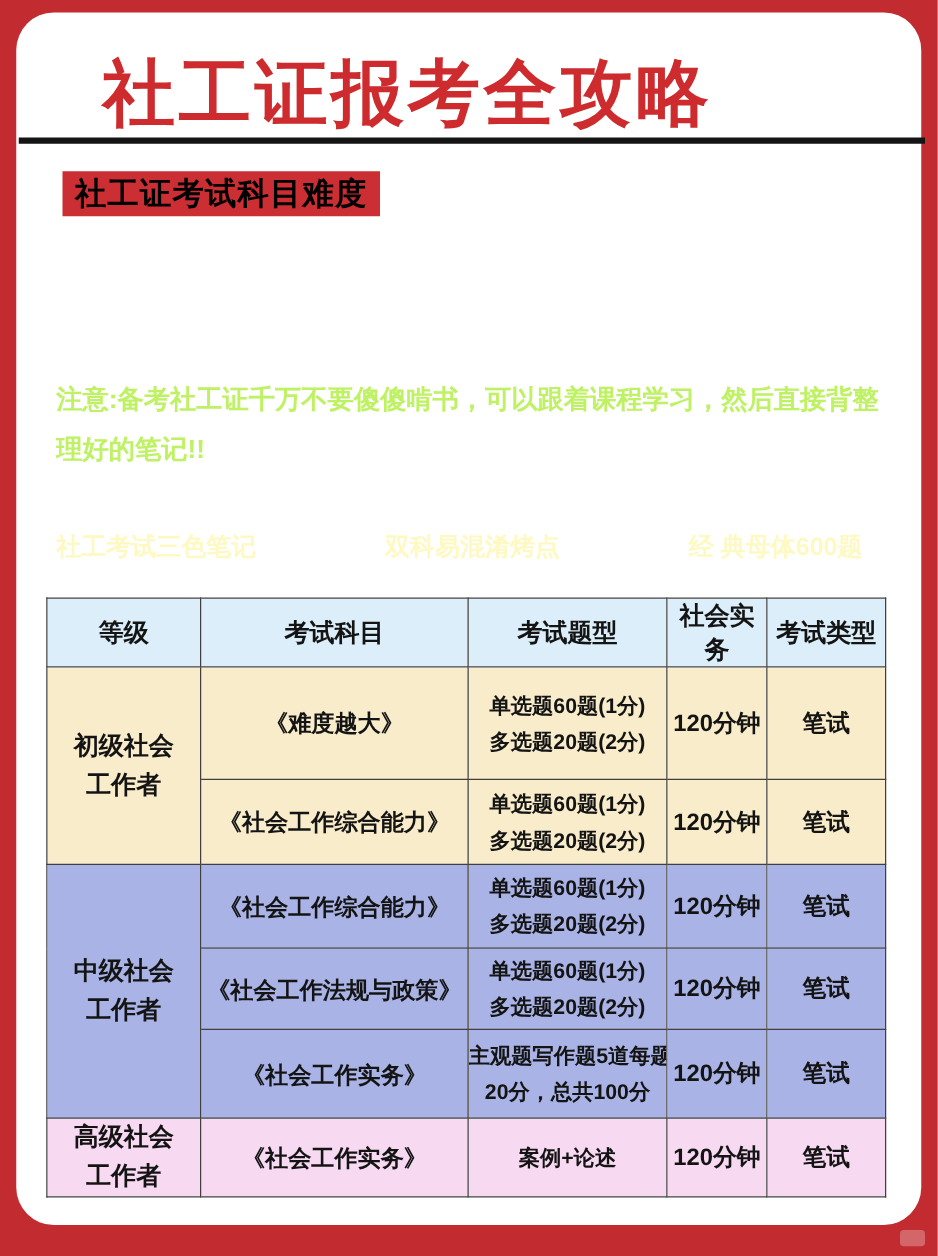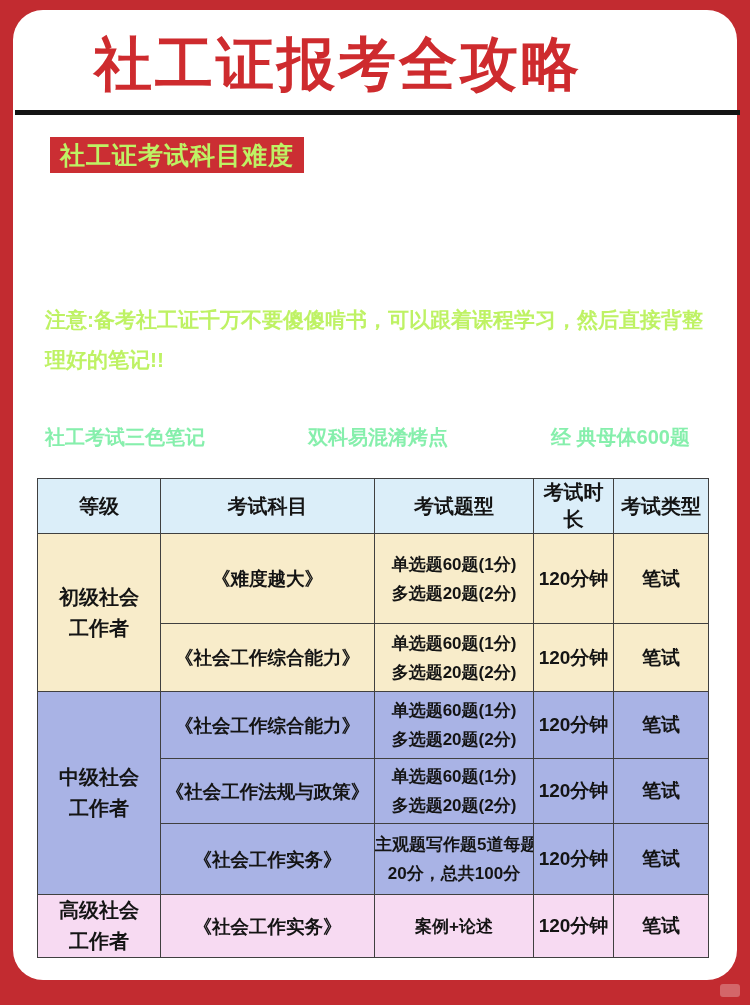--- a/index.html
+++ b/index.html
@@ -15,41 +15,40 @@
   }
   #card{
     position:absolute;
     left:13px;top:10px;
     width:724px;height:970px;
     background:#ffffff;
     border-radius:30px;
   }
   #title{
     position:absolute;
-    left:0;top:26px;width:652px;
+    left:0;top:36px;width:652px;
     text-align:center;
     font-size:58px;
     font-weight:900;
     letter-spacing:3px;
     color:#ce2b2e;
-    padding-left:12px;
   }
   #divider{
     position:absolute;
     left:15px;top:110px;
     width:725px;height:5px;
     background:#141414;
   }
   #badge{
     position:absolute;
     left:50px;top:137px;
     height:36px;
     padding:0 10px;
     background:#cb2e33;
-    color:#bef264;
+    color:#000000;
     font-size:25px;
     font-weight:800;
     line-height:36px;
     letter-spacing:1px;
   }
   #intro{
     position:absolute;
     left:45px;top:192px;
     width:665px;
     font-size:21px;
@@ -71,21 +70,21 @@
     color:#bef264;
   }
   #tags{
     position:absolute;
     left:45px;top:424px;
     width:645px;
     display:flex;
     justify-content:space-between;
     font-size:20px;
     font-weight:800;
-    color:#86efac;
+    color:#fef9c3;
   }
   #exam-table{
     position:absolute;
     left:37px;top:478px;
     width:671px;
     border-collapse:collapse;
     table-layout:fixed;
   }
   #exam-table td,#exam-table th{
     border:1px solid #404040;
@@ -163,21 +162,21 @@
       <col style="width:214px">
       <col style="width:159px">
       <col style="width:80px">
       <col style="width:95px">
     </colgroup>
     <tbody>
         <tr class="hdr">
       <th>等级</th>
       <th>考试科目</th>
       <th>考试题型</th>
-      <th>考试时长</th>
+      <th>社会实务</th>
       <th>考试类型</th>
     </tr>
     <tr class="r1">
       <td rowspan="2" class="bg-junior cell-level">初级社会
 工作者</td>
       <td class="bg-junior cell-subject">《难度越大》</td>
       <td class="bg-junior cell-format">单选题60题(1分)
 多选题20题(2分)</td>
       <td class="bg-junior cell-duration">120分钟</td>
       <td class="bg-junior cell-type">笔试</td>

